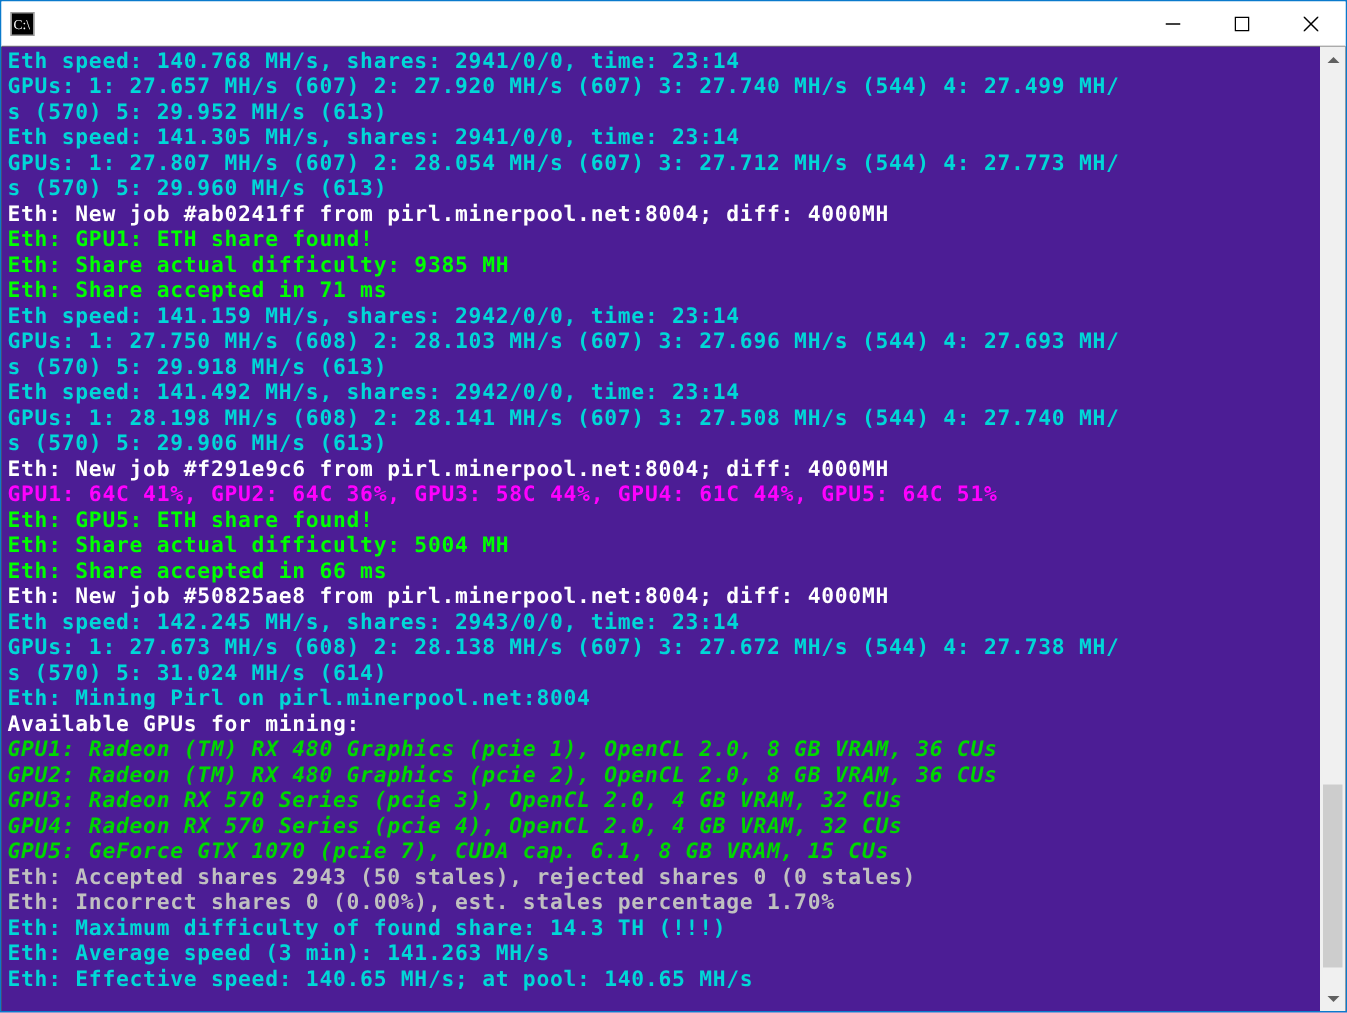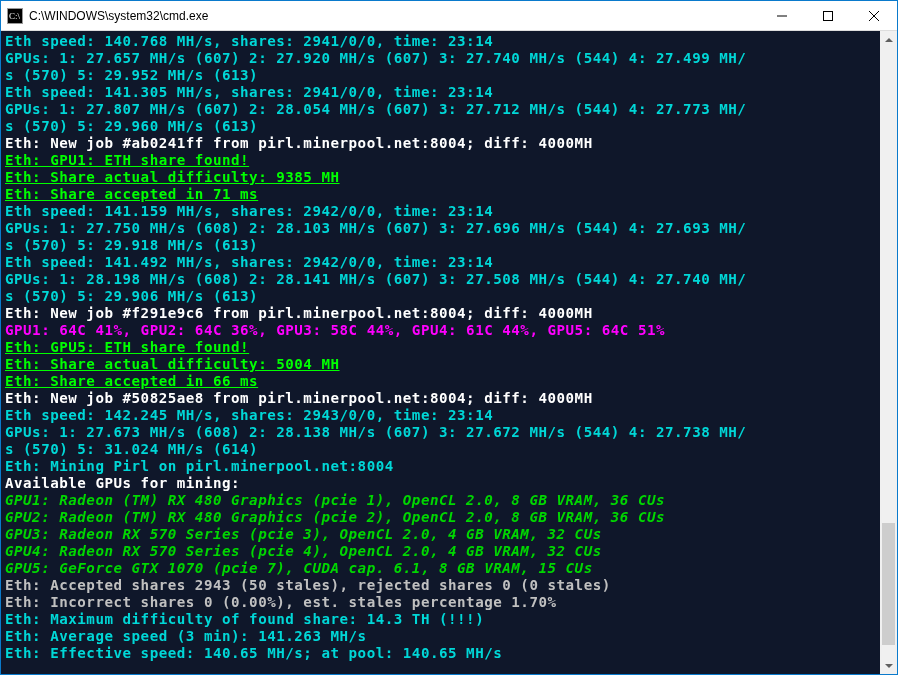--- a/index.html
+++ b/index.html
@@ -47,36 +47,36 @@
   }
   .titlebar-btn svg { width: 10px; height: 10px; }
   .client {
     flex: 1;
     display: flex;
     background: #000;
     overflow: hidden;
   }
   .terminal {
     flex: 1;
-    background: #0f172a;
+    background: #4c1d95;
     color: #c0c0c0;
     font-family: Consolas, "Lucida Console", monospace;
     font-size: 14.2px;
     line-height: 17px;
     padding: 2px 4px;
     white-space: pre;
     overflow: hidden;
     font-weight: bold;
     letter-spacing: 0.5px;
   }
   .terminal .line { white-space: pre; }
   .fg-teal    { color: #00d7d7; }
   .fg-white   { color: #ffffff; }
   .fg-gray    { color: #c0c0c0; text-align: center; }
-  .fg-green   { color: #00ff00; text-decoration: underline; }
+  .fg-green   { color: #00ff00; }
   .fg-lime    { color: #00d700; font-style: italic; }
   .fg-magenta { color: #ff00ff; text-align: center; }
   .scrollbar {
     width: 17px;
     background: #f0f0f0;
     display: flex;
     flex-direction: column;
   }
   .sb-btn {
     width: 17px;
@@ -104,21 +104,20 @@
 
 <div class="window">
   <div class="titlebar">
     <div class="titlebar-icon">
       <svg viewBox="0 0 16 16">
           <rect x="0" y="0" width="16" height="16" fill="#000"></rect>
           <rect x="0.5" y="0.5" width="15" height="15" fill="none" stroke="#999" stroke-width="1"></rect>
           <text x="2" y="11" font-size="9" fill="#fff" font-family="Consolas">C:\</text>
         </svg>
     </div>
-    <div class="titlebar-title">C:\WINDOWS\system32\cmd.exe</div>
     <div class="titlebar-spacer"></div>
     <div class="titlebar-btn">
       <svg viewBox="0 0 10 10">
           <line x1="0" y1="5" x2="10" y2="5" stroke="currentColor" stroke-width="1"></line>
         </svg>
     </div>
     <div class="titlebar-btn">
       <svg viewBox="0 0 10 10">
           <rect x="0.5" y="0.5" width="9" height="9" fill="none" stroke="currentColor" stroke-width="1"></rect>
         </svg>

